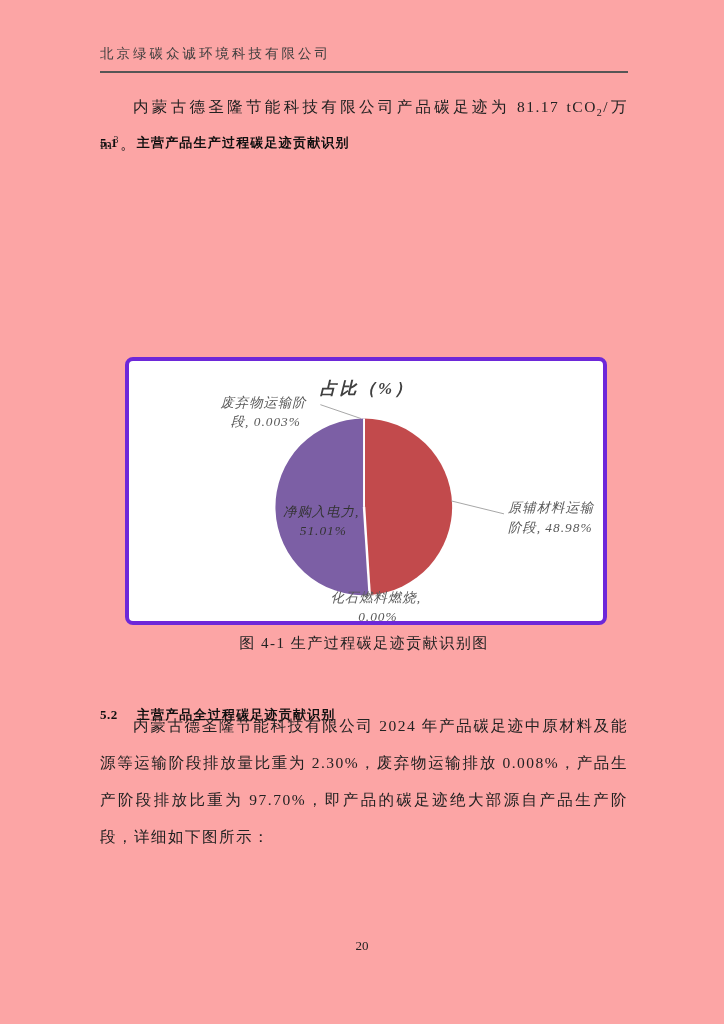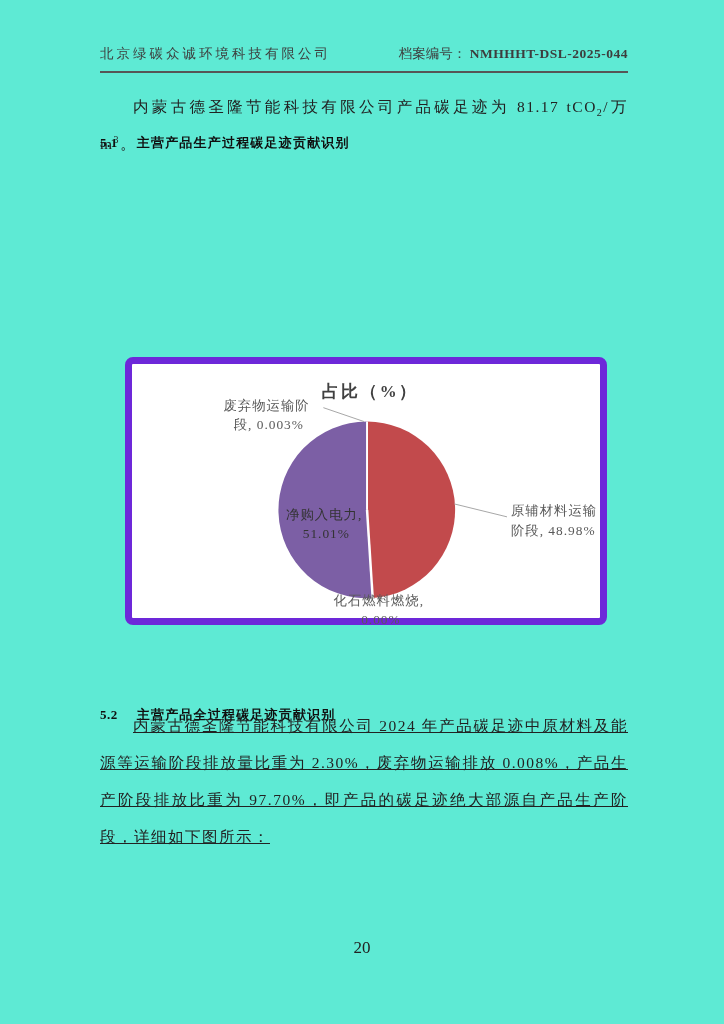--- a/index.html
+++ b/index.html
@@ -1,68 +1,64 @@
 <!DOCTYPE html>
 <html><head>
 <meta charset="utf-8">
 <style>
   html,body{margin:0;padding:0;background:#ffffff;}
-  .page{position:relative;width:724px;height:1024px;background:#5eead4;overflow:hidden;
+  .page{position:relative;width:724px;height:1024px;background:#fca5a5;overflow:hidden;
         font-family:"Liberation Serif","DejaVu Serif",serif;color:#262626;}
 
   
   .header{position:absolute;left:100px;top:45px;width:528px;display:flex;
           justify-content:space-between;align-items:baseline;font-size:13.5px;
           padding-bottom:8px;border-bottom:2px solid #565656;color:#3d3d3d;}
   .company{letter-spacing:3px;}
   .fileno{white-space:nowrap;}
   .fileno-code{font-weight:bold;letter-spacing:.5px;}
 
   
   .para{position:absolute;left:100px;width:528px;font-size:15.5px;line-height:37px;
         letter-spacing:1.5px;text-align:justify;margin:0;color:#222;}
   .indent{text-indent:33px;}
   #intro{top:88px;}
   #para-51{top:167px;}
-  #para-52{top:707px;text-decoration:underline;}
+  #para-52{top:707px;}
   sub{font-size:10px;line-height:0;}
   sup{font-size:10px;line-height:0;}
 
   .heading{position:absolute;left:100px;width:528px;margin:0;font-size:13px;
            font-weight:bold;color:#101010;letter-spacing:1.2px;}
   #heading-51{top:134px;}
   #heading-52{top:674px;margin-top:32px;}
   .hnum{margin-right:19px;letter-spacing:.5px;}
 
   
   .chart-box{position:absolute;left:125px;top:357px;width:482px;height:268px;margin:0;
-             border:7px solid #6d28d9;border-radius:8px;background:#fff;box-sizing:border-box;}
+             border:4px solid #6d28d9;border-radius:8px;background:#fff;box-sizing:border-box;font-style:italic;}
   .chart-box svg{display:block;width:480px;height:266px;}
   .svg-label{font-family:"Liberation Serif","DejaVu Serif",serif;font-size:13.5px;fill:#595959;letter-spacing:1px;}
   .svg-label-dark{font-family:"Liberation Serif","DejaVu Serif",serif;font-size:13.5px;fill:#333333;letter-spacing:1px;}
   .svg-title{font-family:"Liberation Serif","DejaVu Serif",serif;font-size:17px;font-weight:bold;
              fill:#404040;letter-spacing:2.5px;}
 
   .caption{position:absolute;left:100px;top:634px;width:528px;text-align:center;
            font-size:15px;letter-spacing:1.5px;color:#222;}
 
   .pagenum{position:absolute;left:0;top:938px;width:724px;text-align:center;
-           font-size:17px;color:#222;}
+           font-size:13px;color:#222;}
 </style>
 </head>
 <body>
 
 <div class="page">
 
   <header class="header">
     <span class="company">北京绿碳众诚环境科技有限公司</span>
-    <span class="fileno">
-      <span>档案编号：</span>
-      <span class="fileno-code">NMHHHT-DSL-2025-044</span>
-    </span>
   </header>
 
   <p class="para indent" id="intro"><span>内蒙古德圣隆节能科技有限公司产品碳足迹为 81.17 tCO</span><sub>2</sub><span>/万 m</span><sup>3</sup><span>。</span></p>
 
   <h2 class="heading" id="heading-51"><span class="hnum">5.1</span><span>主营产品生产过程碳足迹贡献识别</span></h2>
 
 
   <figure class="chart-box">
     <svg viewBox="0 0 482 268">
 
@@ -92,20 +88,21 @@
         <tspan x="381" y="172">阶段, 48.98%</tspan>
       </text>
 
       <text class="svg-label" text-anchor="middle">
         <tspan x="250" y="243">化石燃料燃烧,</tspan>
         <tspan x="250" y="262">0.00%</tspan>
       </text>
     </svg>
   </figure>
 
+  <div class="caption">图 4-1  生产过程碳足迹贡献识别图</div>
 
   <h2 class="heading" id="heading-52"><span class="hnum">5.2</span><span>主营产品全过程碳足迹贡献识别</span></h2>
 
   <p class="para indent" id="para-52">内蒙古德圣隆节能科技有限公司 2024 年产品碳足迹中原材料及能源等运输阶段排放量比重为 2.30%，废弃物运输排放 0.008%，产品生产阶段排放比重为 97.70%，即产品的碳足迹绝大部源自产品生产阶段，详细如下图所示：</p>
 
   <div class="pagenum">20</div>
 
 </div>
 
 </body></html>

